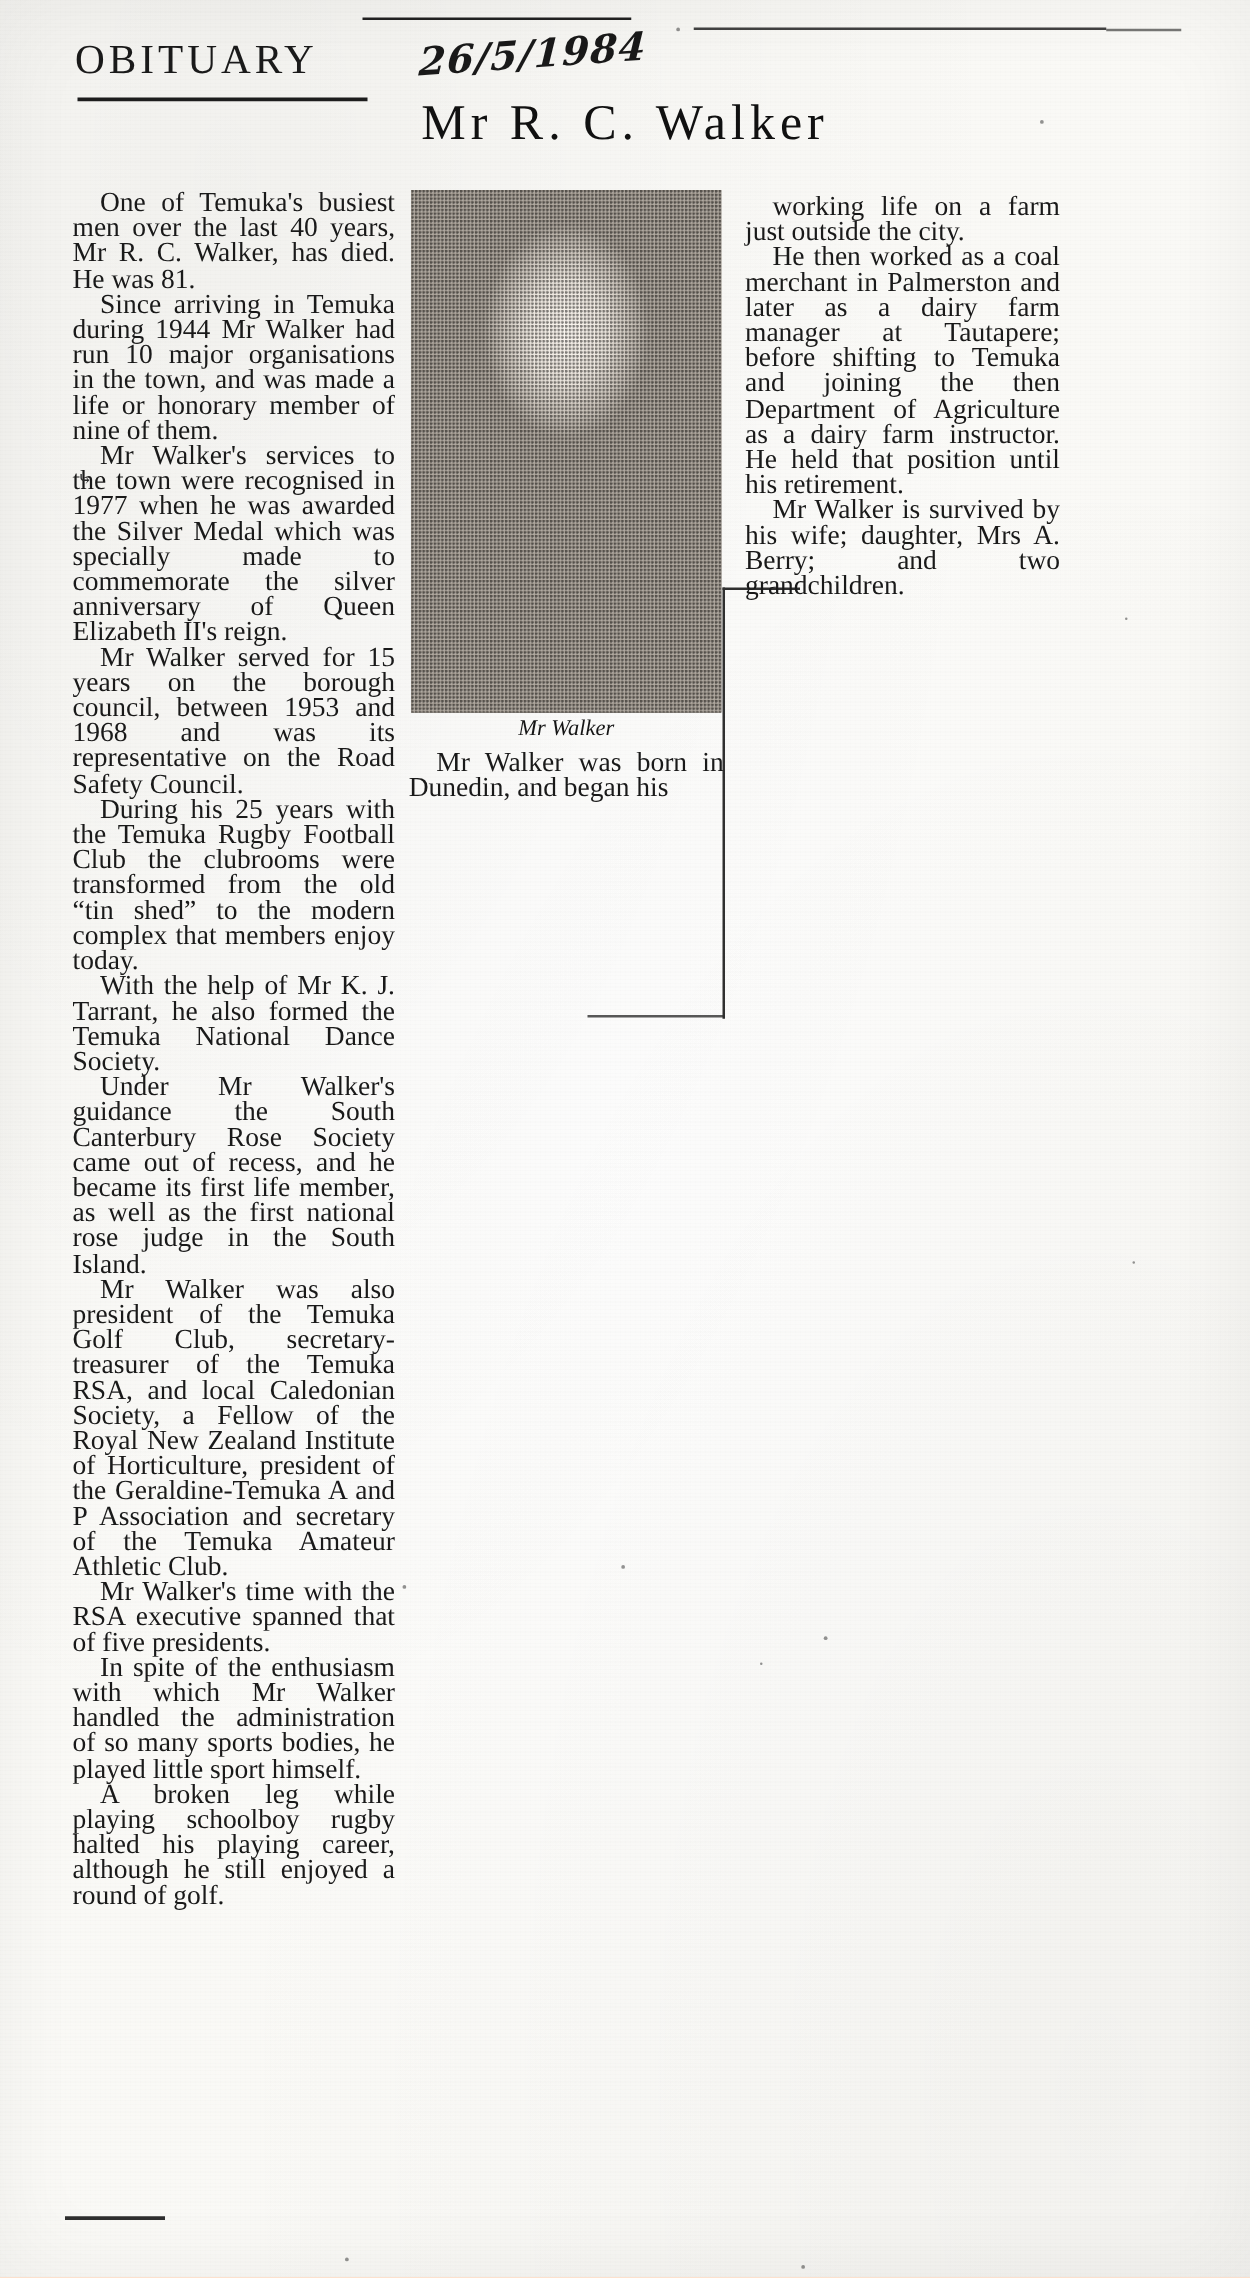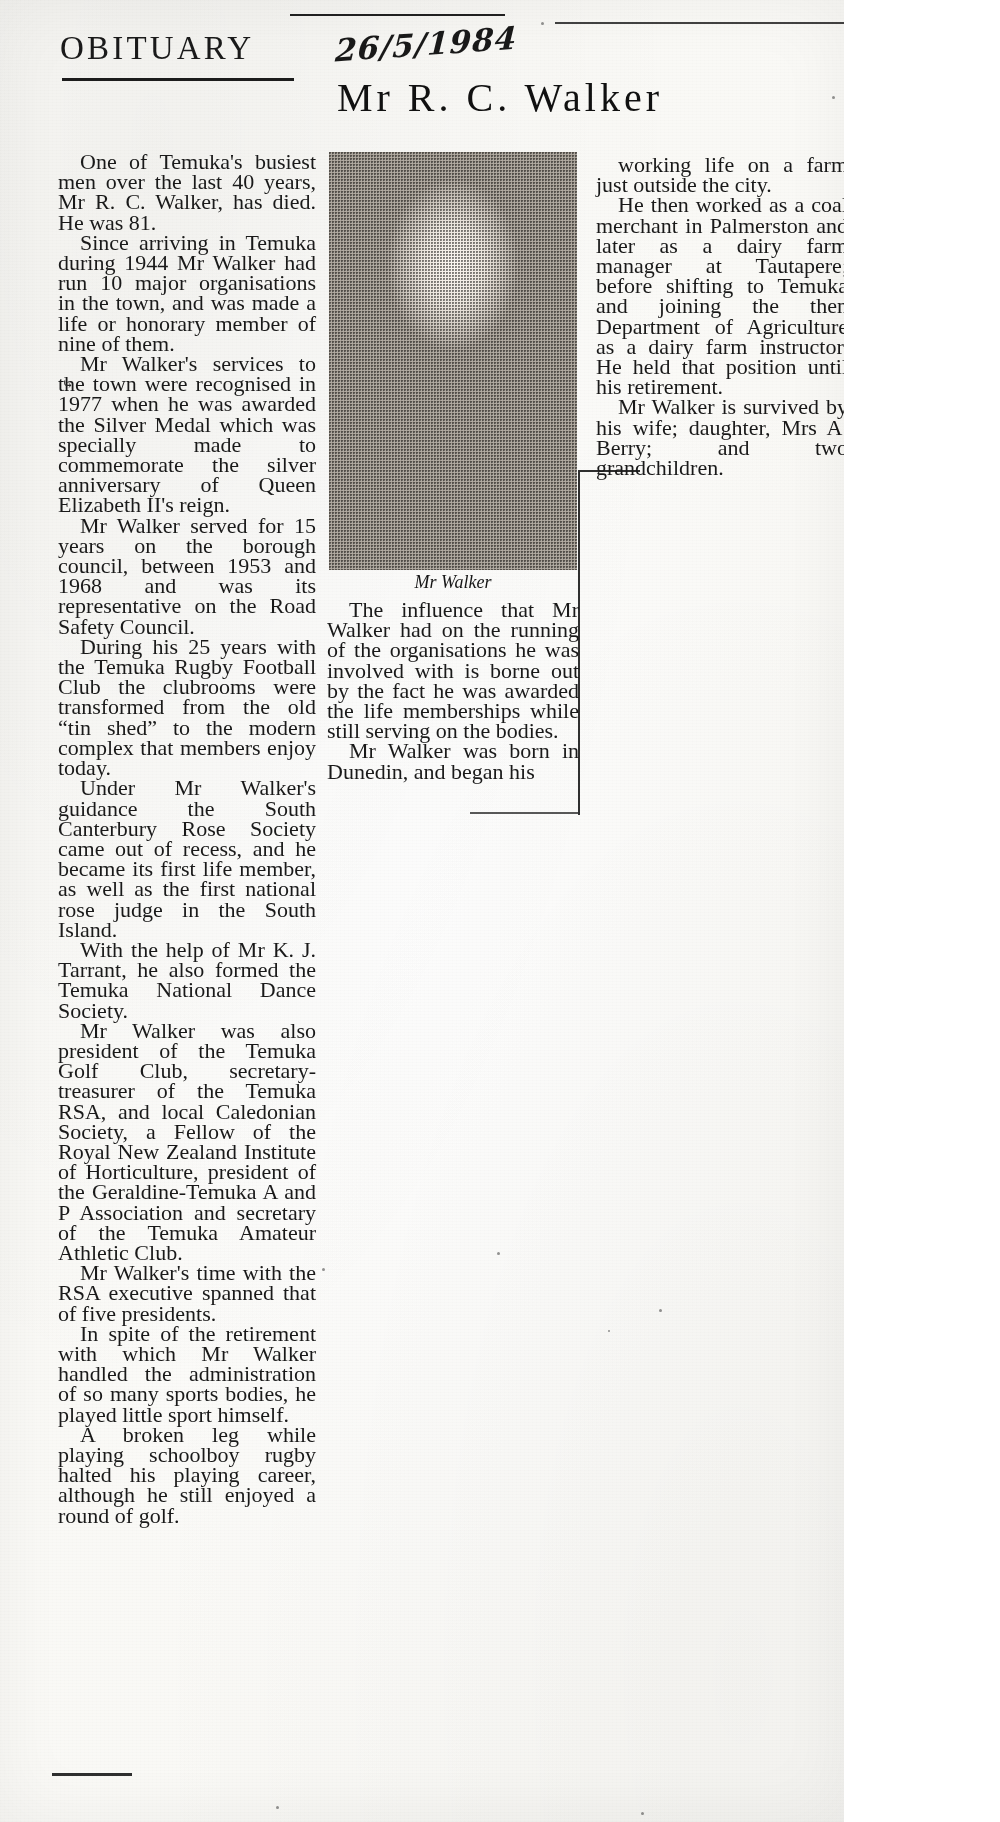--- a/index.html
+++ b/index.html
@@ -7,21 +7,21 @@
     margin: 0;
     padding: 0;
     background: #ffffff;
   }
   body {
     font-family: "Liberation Serif", "DejaVu Serif", serif;
     color: #141414;
   }
   #page {
     position: relative;
-    width: 844px;
+    width: 1000px;
     height: 1822px;
     background: #f97316;
     overflow: hidden;
   }
 
   
   .paper {
     position: absolute;
     inset: 0;
     background:
@@ -226,30 +226,29 @@
   <div class="rule" style="left:578px; top:470px; width:62px; height:2px;"></div>
   <div class="rule" style="left:470px; top:812px; width:110px; height:2px; opacity:.8;"></div>
   <div class="rule" style="left:52px; top:1773px; width:80px; height:3px;"></div>
 
   <div class="col" id="col1">
     <p class="first">One of Temuka's busiest men over the last 40 years, Mr R. C. Walker, has died. He was 81.</p>
     <p>Since arriving in Temuka during 1944 Mr Walker had run 10 major organisations in the town, and was made a life or honorary member of nine of them.</p>
     <p>Mr Walker's services to the town were recognised in 1977 when he was awarded the Silver Medal which was specially made to commemorate the silver anniversary of Queen Elizabeth II's reign.</p>
     <p>Mr Walker served for 15 years on the borough council, between 1953 and 1968 and was its representative on the Road Safety Council.</p>
     <p>During his 25 years with the Temuka Rugby Football Club the clubrooms were transformed from the old “tin shed” to the modern complex that members enjoy today.</p>
+    <p>With the help of Mr K. J. Tarrant, he also formed the Temuka National Dance Society.</p>
     <p>Under Mr Walker's guidance the South Canterbury Rose Society came out of recess, and he became its first life member, as well as the first national rose judge in the South Island.</p>
-    <p>With the help of Mr K. J. Tarrant, he also formed the Temuka National Dance Society.</p>
     <p>Mr Walker was also president of the Temuka Golf Club, secretary-treasurer of the Temuka RSA, and local Caledonian Society, a Fellow of the Royal New Zealand Institute of Horticulture, president of the Geraldine-Temuka A and P Association and secretary of the Temuka Amateur Athletic Club.</p>
     <p>Mr Walker's time with the RSA executive spanned that of five presidents.</p>
-    <p>In spite of the retirement with which Mr Walker handled the administration of so many sports bodies, he played little sport himself.</p>
+    <p>In spite of the enthusiasm with which Mr Walker handled the administration of so many sports bodies, he played little sport himself.</p>
     <p>A broken leg while playing schoolboy rugby halted his playing career, although he still enjoyed a round of golf.</p>
   </div>
 
   <div class="col" id="col2">
-    <p class="first">The influence that Mr Walker had on the running of the organisations he was involved with is borne out by the fact he was awarded the life memberships while still serving on the bodies.</p>
     <p>Mr Walker was born in Dunedin, and began his</p>
   </div>
 
   <div class="col" id="col3">
     <p class="first">working life on a farm just outside the city.</p>
     <p>He then worked as a coal merchant in Palmerston and later as a dairy farm manager at Tautapere; before shifting to Temuka and joining the then Department of Agriculture as a dairy farm instructor. He held that position until his retirement.</p>
     <p>Mr Walker is survived by his wife; daughter, Mrs A. Berry; and two grandchildren.</p>
   </div>
 
   <div class="pen-mark" style="left:62px; top:376px;">⤷</div>

